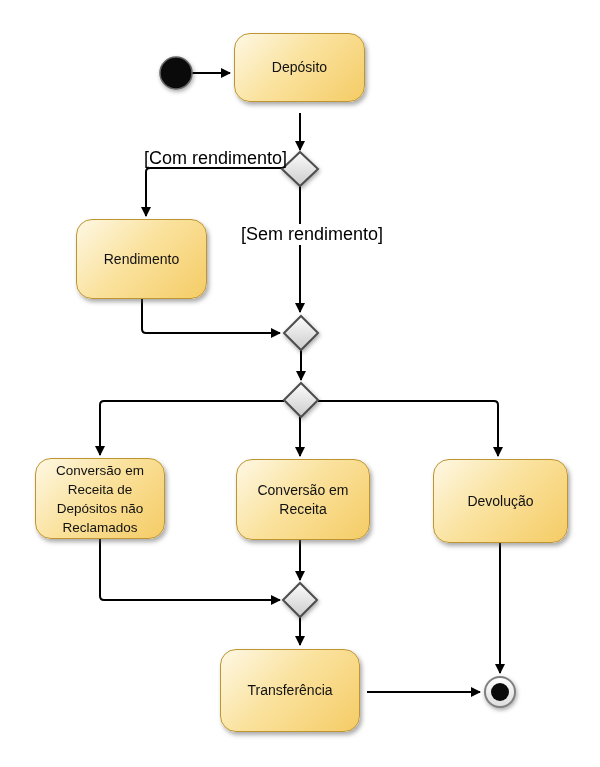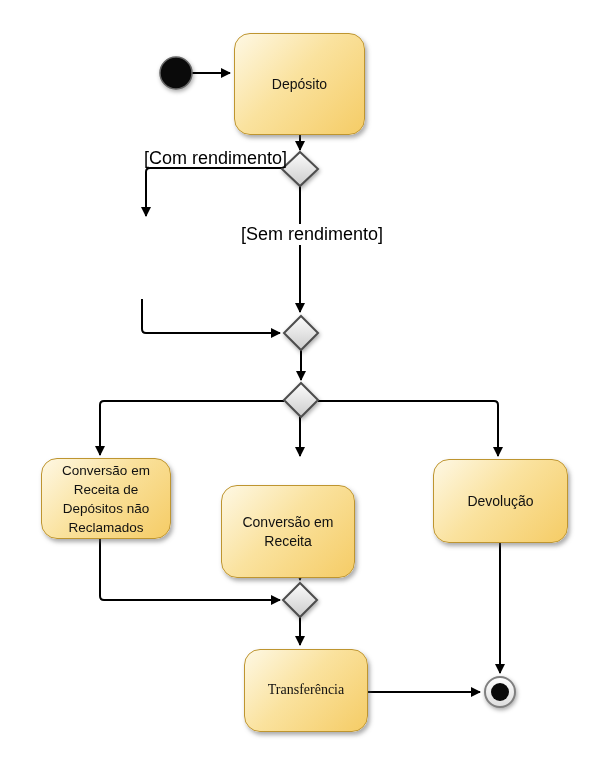--- a/index.html
+++ b/index.html
@@ -13,26 +13,26 @@
   .shadowed { filter: drop-shadow(1.5px 2px 2px rgba(0,0,0,0.35)); }
   .activity {
     position:absolute; box-sizing:border-box;
     border:1.5px solid #be9530; border-radius:16px;
     background: linear-gradient(135deg, #fef8e4 0%, #fae29e 45%, #f5cc66 100%);
     box-shadow: 2px 3px 4px rgba(90,90,90,0.5);
     display:flex; align-items:center; justify-content:center;
     text-align:center; font-size:14px; line-height:1.35; color:#111;
     padding:2px 4px;
   }
-  #n-deposito      { left:234px; top:33px;  width:131px; height:102px; }
+  #n-deposito      { left:234px; top:33px;  width:131px; height:69px; }
   #n-rendimento    { left:76px;  top:219px; width:131px; height:80px; }
-  #n-conv-nr       { left:35px;  top:458px; width:130px; height:81px; font-size:13.5px; line-height:19px; padding:2px 2px;margin-left:6px; }
-  #n-conv-r        { left:221px; top:459px; width:134px; height:93px;margin-top:26px; }
+  #n-conv-nr       { left:35px;  top:458px; width:130px; height:81px; font-size:13.5px; line-height:19px; padding:2px 2px; }
+  #n-conv-r        { left:236px; top:459px; width:134px; height:81px; }
   #n-devolucao     { left:433px; top:459px; width:135px; height:84px; }
-  #n-transferencia { left:244px; top:649px; width:124px; height:83px;font-family:Liberation Serif, serif; }
+  #n-transferencia { left:220px; top:649px; width:140px; height:83px; }
   .guard { position:absolute; font-size:18px; color:#000; white-space:nowrap; }
   #lbl-com { left:144px; top:148px; }
   #lbl-sem { left:238px; top:224px; background:#ffffff; padding:0 3px;text-align:right; }
 </style>
 </head>
 <body>
 
 <div id="canvas">
 
   <svg id="edges-layer" viewBox="0 0 600 767" xmlns="http://www.w3.org/2000/svg">
@@ -73,20 +73,21 @@
     <polygon class="diamond shadowed" points="300,583 317,600 300,617 283,600"></polygon>
 
     <g class="shadowed">
       <circle cx="500" cy="692" r="15" fill="url(#gFinal)" stroke="#808080" stroke-width="2"></circle>
       <circle cx="500" cy="692" r="9" fill="#0b0b0b"></circle>
     </g>
   </svg>
 
   <div class="activity" id="n-deposito">Depósito</div>
 
+  <div class="activity" id="n-rendimento">Rendimento</div>
 
   <div class="activity" id="n-conv-nr">Conversão em Receita de Depósitos não Reclamados</div>
 
   <div class="activity" id="n-conv-r">Conversão em Receita</div>
 
   <div class="activity" id="n-devolucao">Devolução</div>
 
   <div class="activity" id="n-transferencia">Transferência</div>
 
   <div class="guard" id="lbl-com">[Com rendimento]</div>

